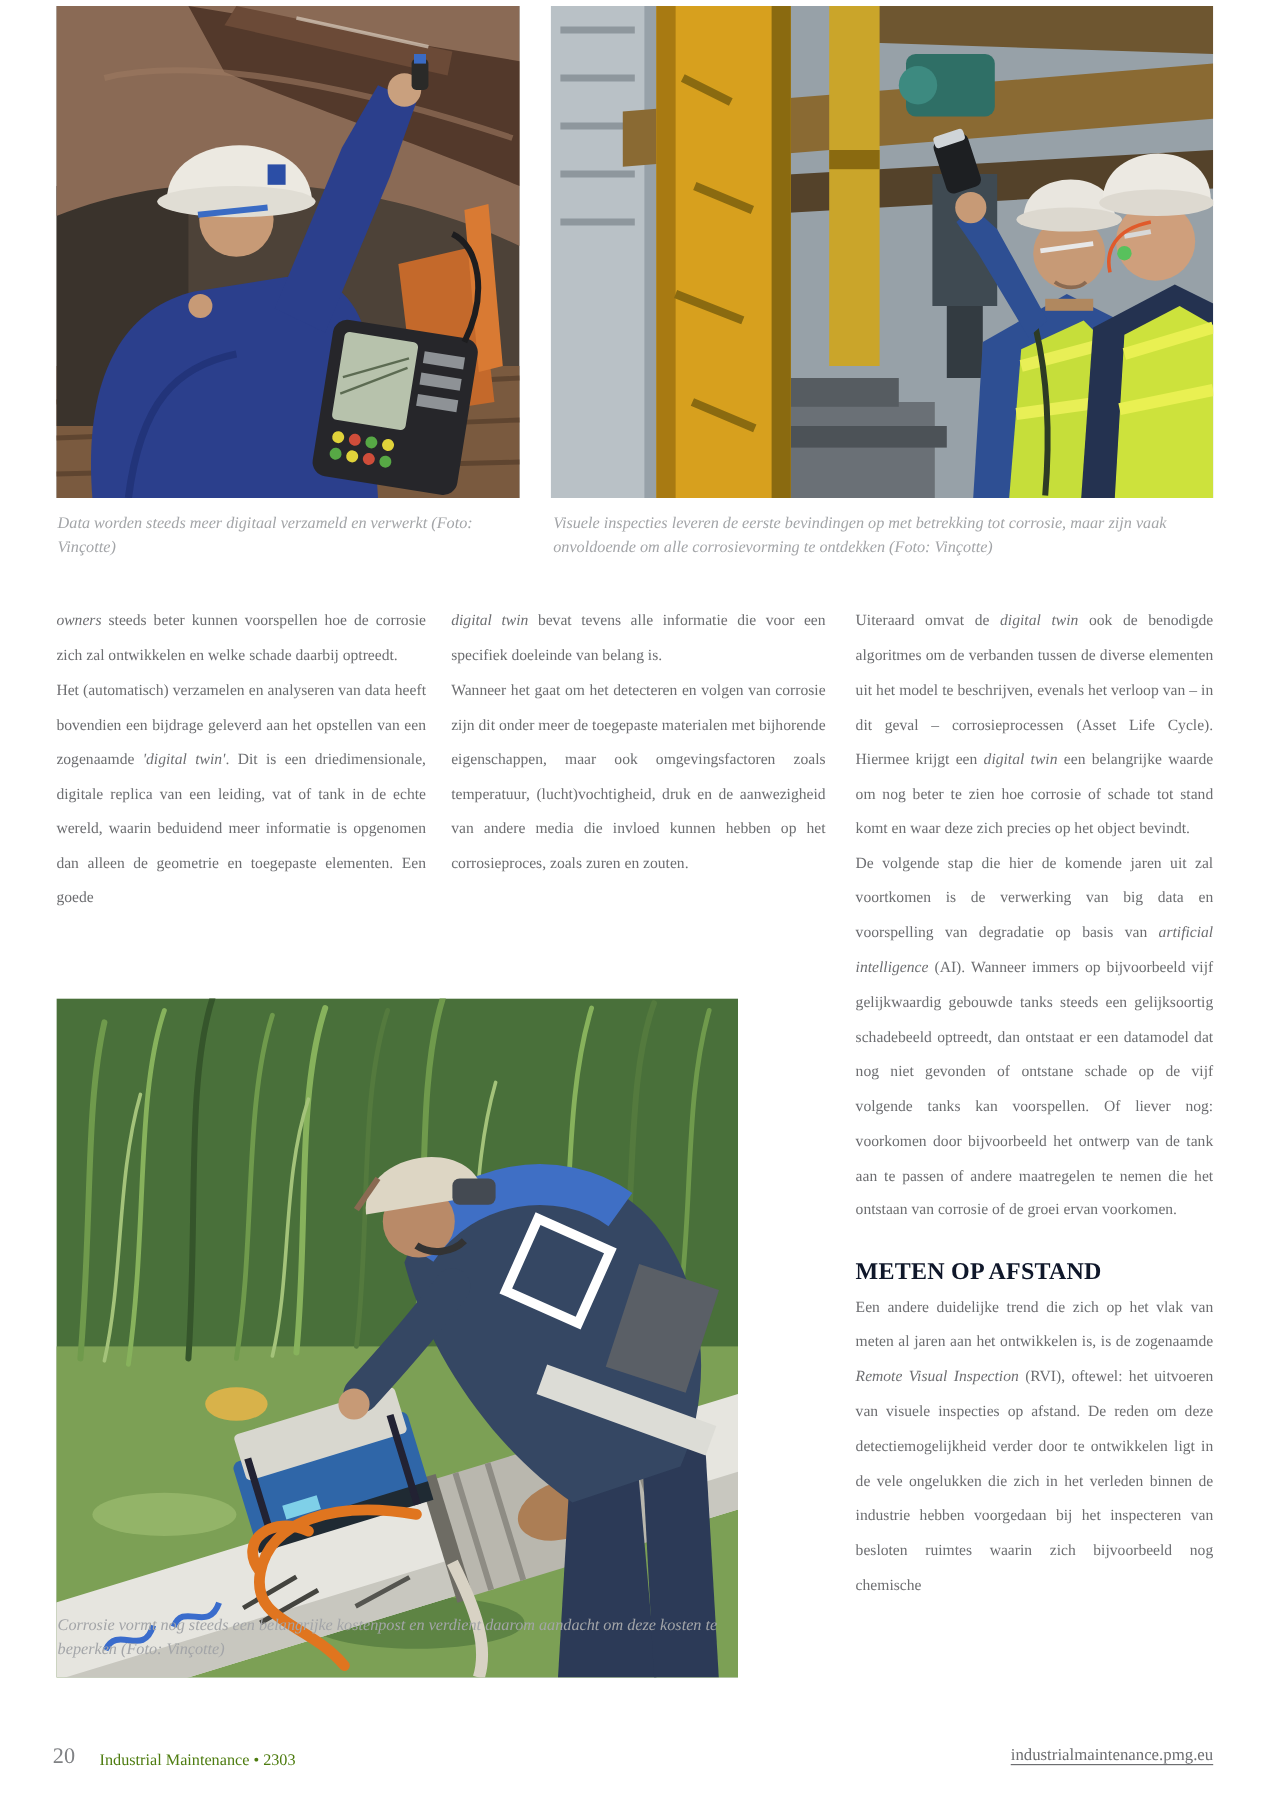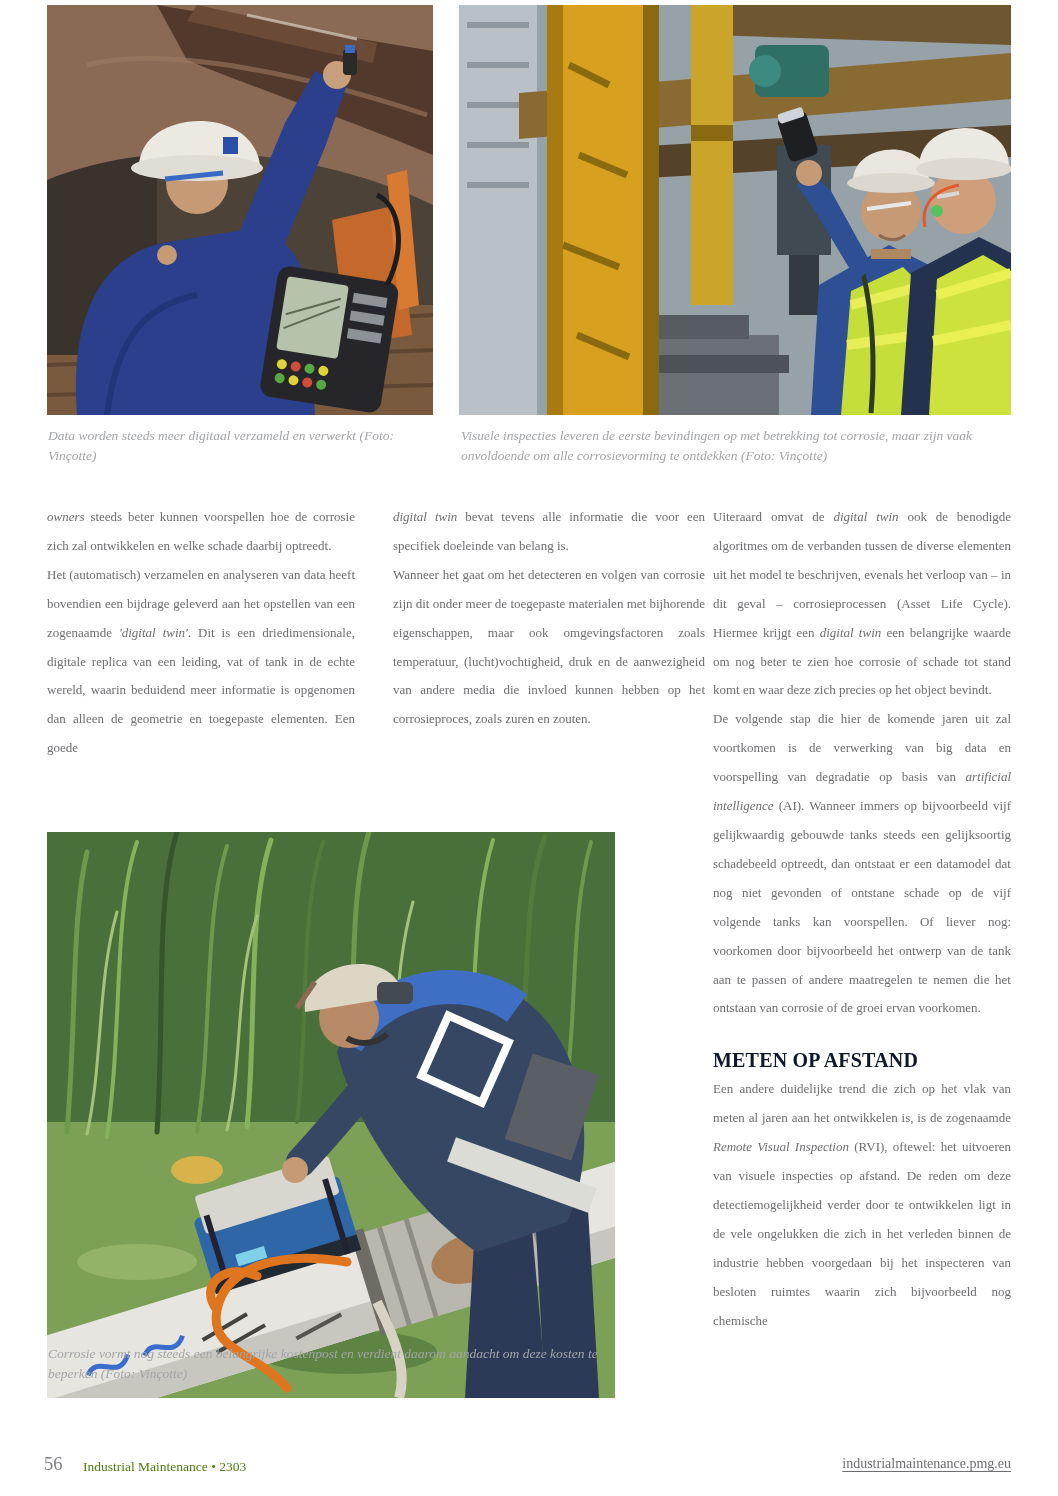--- a/index.html
+++ b/index.html
@@ -17,21 +17,21 @@
   .caption {
     position:absolute; margin:0; font-style:italic; font-weight:300;
     font-size:13.5px; line-height:19.5px; color:#a3a5a8;
   }
   .cap-tl { left:48px; top:426px; width:382px; }
   .cap-tr { left:461px; top:426px; width:552px; }
   .cap-b  { left:48px; top:1344px; width:586px; }
 
   .col { position:absolute; top:503px; }
   .col1 { left:47px;  width:308px; }
-  .col2 { left:376px; width:312px;margin-left:17px; }
+  .col2 { left:376px; width:312px; }
   .col3 { left:713px; width:298px; }
   .col p {
     margin:0; font-size:13px; line-height:28.9px; text-align:justify;
     color:#6d6e71; font-weight:300;
   }
   .col p em { font-style:italic; }
 
   .subhead {
     margin:27px 0 5px 0; font-size:20px; line-height:20px;
     color:#0f172a; font-weight:700; letter-spacing:0.2px;
@@ -247,17 +247,17 @@
       <circle cx="302" cy="186" r="30" fill="#b98a68"></circle>
       <path d="M258,180 C252,128 348,112 356,164 Z" fill="#ddd6c4"></path>
       <path d="M300,206 C312,214 330,212 340,202" stroke="#333" stroke-width="6" fill="none"></path>
       <path d="M268,150 L250,176" stroke="#8a6a52" stroke-width="5"></path>
       <rect x="330" y="150" width="36" height="22" rx="6" fill="#444a52"></rect>
     </svg>
   </figure>
 
   <p class="caption cap-b">Corrosie vormt nog steeds een belangrijke kostenpost en verdient daarom aandacht om deze kosten te beperken (Foto: Vinçotte)</p>
 
-  <span class="footer-num">56</span>
+  <span class="footer-num">20</span>
   <span class="footer-issue">Industrial Maintenance • 2303</span>
   <a class="footer-link">industrialmaintenance.pmg.eu</a>
 
 </div>
 
 </body></html>

